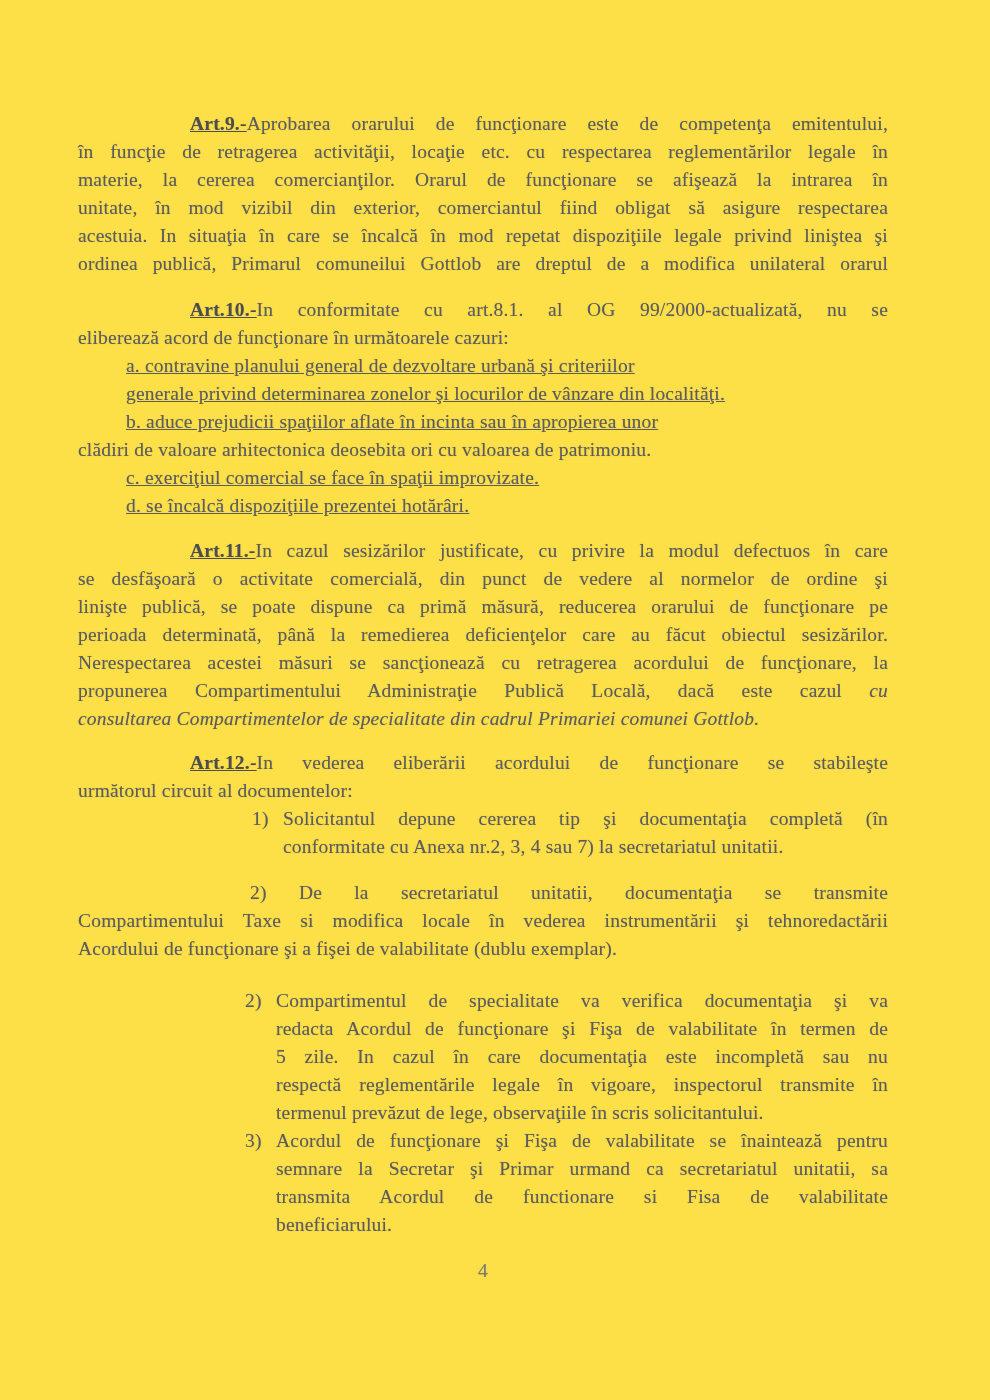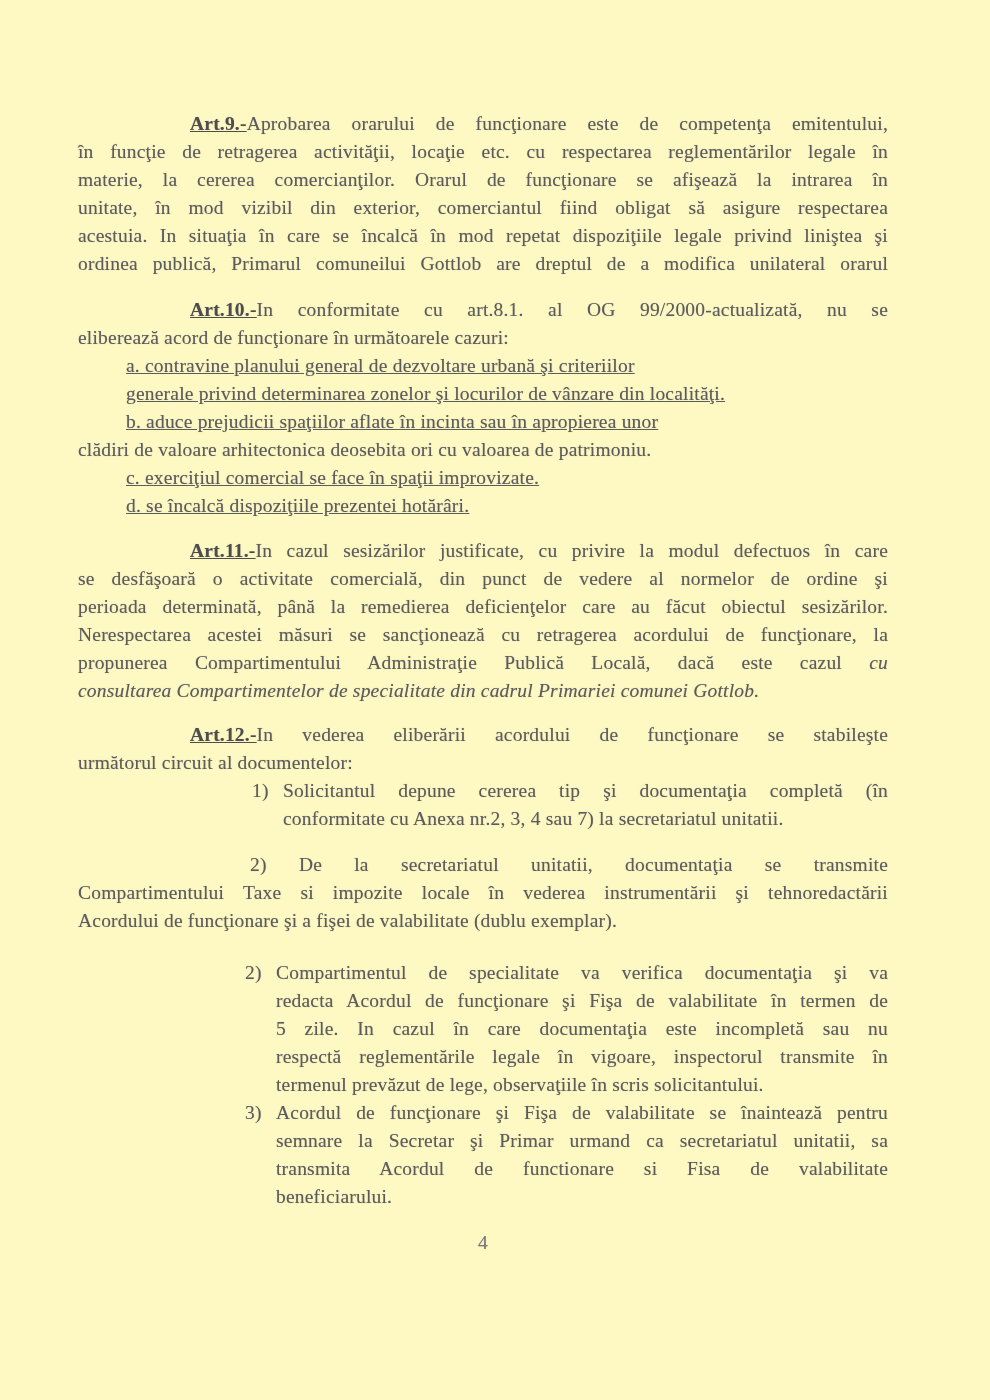--- a/index.html
+++ b/index.html
@@ -1,19 +1,19 @@
 <!DOCTYPE html>
 <html><head>
 <meta charset="utf-8">
 <style>
   html,body { margin:0; padding:0; background:#e9e9e9; }
   .page {
     position:relative;
     width:990px; height:1400px;
-    background:#fef9c3;
+    background:#fde047;
     overflow:hidden;
     font-family:"Liberation Serif", serif;
     font-size:19.5px;
     line-height:28px;
     color:#5c5c5c;
     text-shadow:0 0 1px rgba(120,120,120,0.55);
     letter-spacing:0.2px;
   }
   .content {
     position:absolute;
@@ -78,39 +78,40 @@
       <div class="line ind-item">generale privind determinarea zonelor şi locurilor de vânzare din localităţi.</div>
       <div class="line ind-item">b. aduce prejudicii spaţiilor aflate în incinta sau în apropierea unor</div>
       <div class="line">clădiri de valoare arhitectonica deosebita ori cu valoarea de patrimoniu.</div>
       <div class="line ind-item">c. exerciţiul comercial se face în spaţii improvizate.</div>
       <div class="line ind-item">d. se încalcă dispoziţiile prezentei hotărâri.</div>
     </div>
 
     <div class="para para-gap-b">
       <div class="line jfull ind-art"><span class="art">Art.11.-</span><span>In cazul sesizărilor justificate, cu privire la modul defectuos în care</span></div>
       <div class="line jfull">se desfăşoară o activitate comercială, din punct de vedere al normelor de ordine şi</div>
+      <div class="line jfull">linişte publică, se poate dispune ca primă măsură, reducerea orarului de funcţionare pe</div>
       <div class="line jfull">perioada determinată, până la remedierea deficienţelor care au făcut obiectul sesizărilor.</div>
       <div class="line jfull">Nerespectarea acestei măsuri se sancţionează cu retragerea acordului de funcţionare, la</div>
       <div class="line jfull"><span>propunerea Compartimentului Administraţie Publică Locală, dacă este cazul</span> <span class="it">cu</span></div>
       <div class="line it">consultarea Compartimentelor de specialitate din cadrul Primariei comunei Gottlob.</div>
     </div>
 
     <div class="para para-gap-c">
       <div class="line jfull ind-art"><span class="art">Art.12.-</span><span>In vederea eliberării acordului de funcţionare se stabileşte</span></div>
       <div class="line">următorul circuit al documentelor:</div>
       <div class="hang1">
         <span class="marker">1)</span>
         <div class="line jfull">Solicitantul depune cererea tip şi documentaţia completă (în</div>
         <div class="line">conformitate cu Anexa nr.2, 3, 4 sau 7) la secretariatul unitatii.</div>
       </div>
     </div>
 
     <div class="para para-gap-a">
       <div class="line jfull ind-deep"><span>2)</span> <span>De la secretariatul unitatii, documentaţia se transmite</span></div>
-      <div class="line jfull">Compartimentului Taxe si impozite locale în vederea instrumentării şi tehnoredactării</div>
+      <div class="line jfull">Compartimentului Taxe si modifica locale în vederea instrumentării şi tehnoredactării</div>
       <div class="line">Acordului de funcţionare şi a fişei de valabilitate (dublu exemplar).</div>
     </div>
 
     <div class="hang para-gap-d">
       <span class="marker">2)</span>
       <div class="line jfull">Compartimentul de specialitate va verifica documentaţia şi va</div>
       <div class="line jfull">redacta Acordul de funcţionare şi Fişa de valabilitate în termen de</div>
       <div class="line jfull">5 zile. In cazul în care documentaţia este incompletă sau nu</div>
       <div class="line jfull">respectă reglementările legale în vigoare, inspectorul transmite în</div>
       <div class="line">termenul prevăzut de lege, observaţiile în scris solicitantului.</div>

